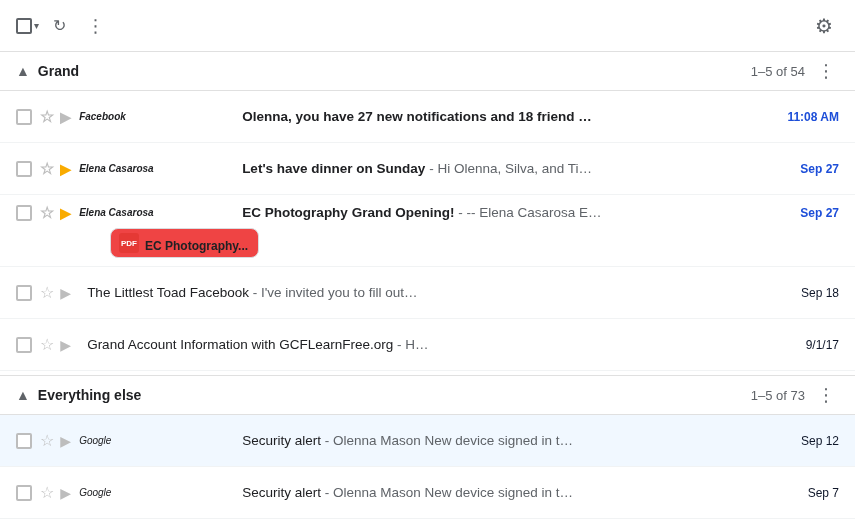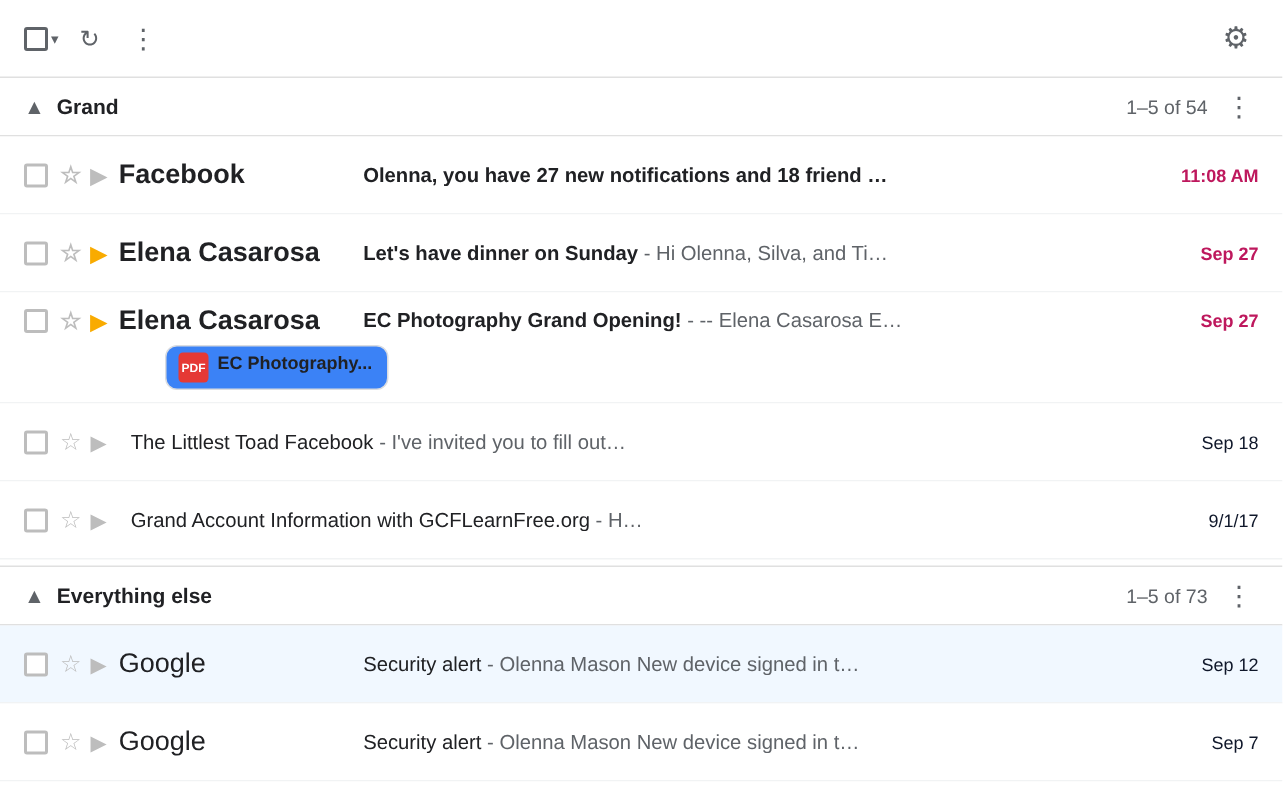--- a/index.html
+++ b/index.html
@@ -122,24 +122,25 @@
     .arrow-icon {
       font-size: 14px;
       margin-right: 8px;
       flex-shrink: 0;
       color: #bdbdbd;
     }
     .arrow-icon.active { color: #f9ab00; }
     .sender {
       width: 155px;
       flex-shrink: 0;
-      font-size: 18px;
+      font-size: 10px;
       overflow: hidden;
       text-overflow: ellipsis;
       white-space: nowrap;
+      font-style: italic;
     }
     .email-body {
       flex: 1;
       overflow: hidden;
       text-overflow: ellipsis;
       white-space: nowrap;
       font-size: 13.5px;
       padding: 0 8px;
     }
     .email-body .subject {
@@ -149,31 +150,31 @@
       color: #5f6368;
       font-weight: normal;
     }
     .timestamp {
       font-size: 12px;
       color: #0f172a;
       flex-shrink: 0;
       min-width: 55px;
       text-align: right;
     }
-    .email-row.unread .timestamp { font-weight: bold; color: #be185d; }
+    .email-row.unread .timestamp { font-weight: bold; color: #1d4ed8; }
     .attachment-chip {
       display: inline-flex;
-      align-items: flex-start;
+      align-items: flex-end;
       gap: 6px;
       border: 1px solid #dadce0;
       border-radius: 8px;
       padding: 4px 10px 4px 8px;
       font-size: 12px;
       color: #202124;
-      background: #3b82f6;
+      background: #ef4444;
       cursor: pointer;
     }
     .pdf-icon {
       width: 20px;
       height: 20px;
       background: #e53935;
       border-radius: 3px;
       display: flex;
       align-items: center;
       justify-content: center;

